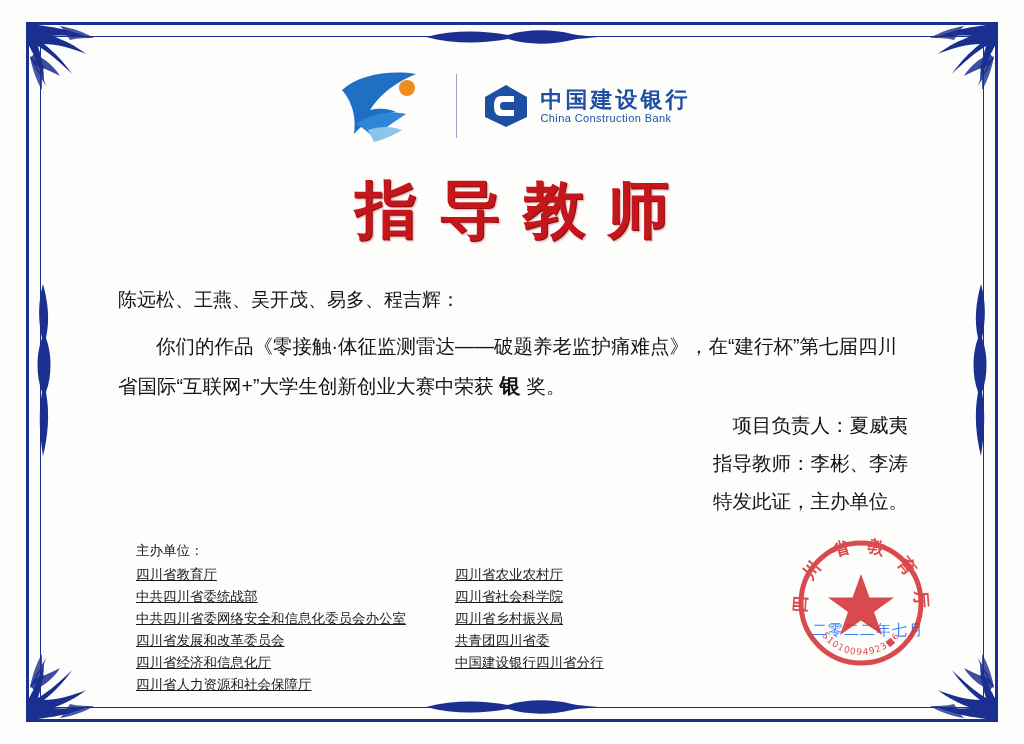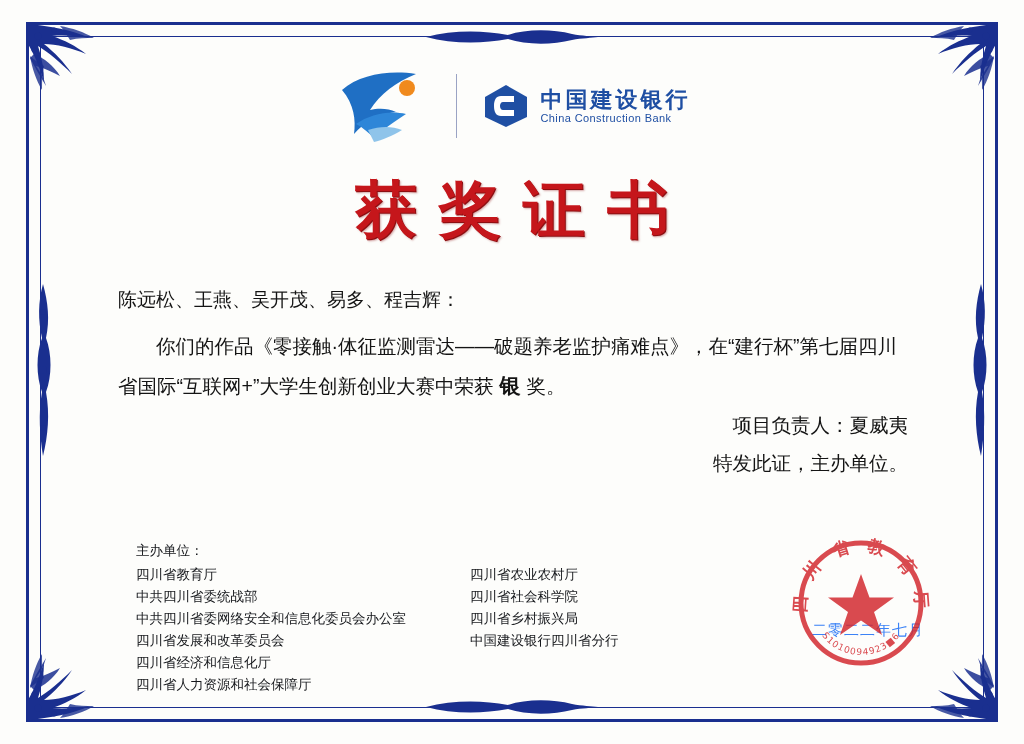--- a/index.html
+++ b/index.html
@@ -157,21 +157,22 @@
     position: absolute;
     left: 136px;
     top: 540px;
     font-size: 13.5px;
     line-height: 22px;
     color: #16181c;
   }
   .orgs-title { margin-bottom: 2px; }
   .orgs-cols {
     display: flex;
-    gap: 64px;
+    gap: 49px;
+    text-decoration: underline;
   }
   .orgs-col div { white-space: nowrap; }
 
   
   .seal {
     position: absolute;
     right: 88px;
     bottom: 66px;
     width: 150px;
     height: 150px;
@@ -299,46 +300,48 @@
           <path d="M31 13 L18 13 C13 13 11 17 11 23 C11 29 13 33 18 33 L31 33 L31 27 L20 27 C18 27 17 25 17 23 C17 21 18 19 20 19 L31 19 Z" fill="#ffffff"></path>
         </svg>
       </div>
       <div class="ccb-text-block">
         <div class="ccb-cn">中国建设银行</div>
         <div class="ccb-en">China Construction Bank</div>
       </div>
     </div>
   </div>
 
-  <div class="cert-title">获奖证书</div>
+  <div class="cert-title">指导教师</div>
 
   <div class="body-block">
     <div class="salutation">陈远松、王燕、吴开茂、易多、程吉辉：</div>
     <div class="para">
       <span>你们的作品《零接触·体征监测雷达——破题养老监护痛难点》，在“建行杯”第七届四川省国际“互联网+”大学生创新创业大赛中荣获</span><span class="award-level">银</span><span>奖。</span>
     </div>
     <div class="field-line">项目负责人：夏威夷</div>
+    <div class="field-line">指导教师：李彬、李涛</div>
     <div class="field-line">特发此证，主办单位。</div>
   </div>
 
   <div class="orgs">
     <div class="orgs-title">主办单位：</div>
     <div class="orgs-cols">
       <div class="orgs-col">
         <div>四川省教育厅</div>
         <div>中共四川省委统战部</div>
         <div>中共四川省委网络安全和信息化委员会办公室</div>
         <div>四川省发展和改革委员会</div>
         <div>四川省经济和信息化厅</div>
         <div>四川省人力资源和社会保障厅</div>
       </div>
       <div class="orgs-col">
         <div>四川省农业农村厅</div>
         <div>四川省社会科学院</div>
         <div>四川省乡村振兴局</div>
+        <div>共青团四川省委</div>
         <div>中国建设银行四川省分行</div>
       </div>
     </div>
   </div>
 
   <div class="seal-text-date">二零二二年七月</div>
 
   <div class="seal">
     <svg width="150" height="150" viewBox="0 0 150 150" xmlns="http://www.w3.org/2000/svg">
       <defs>

